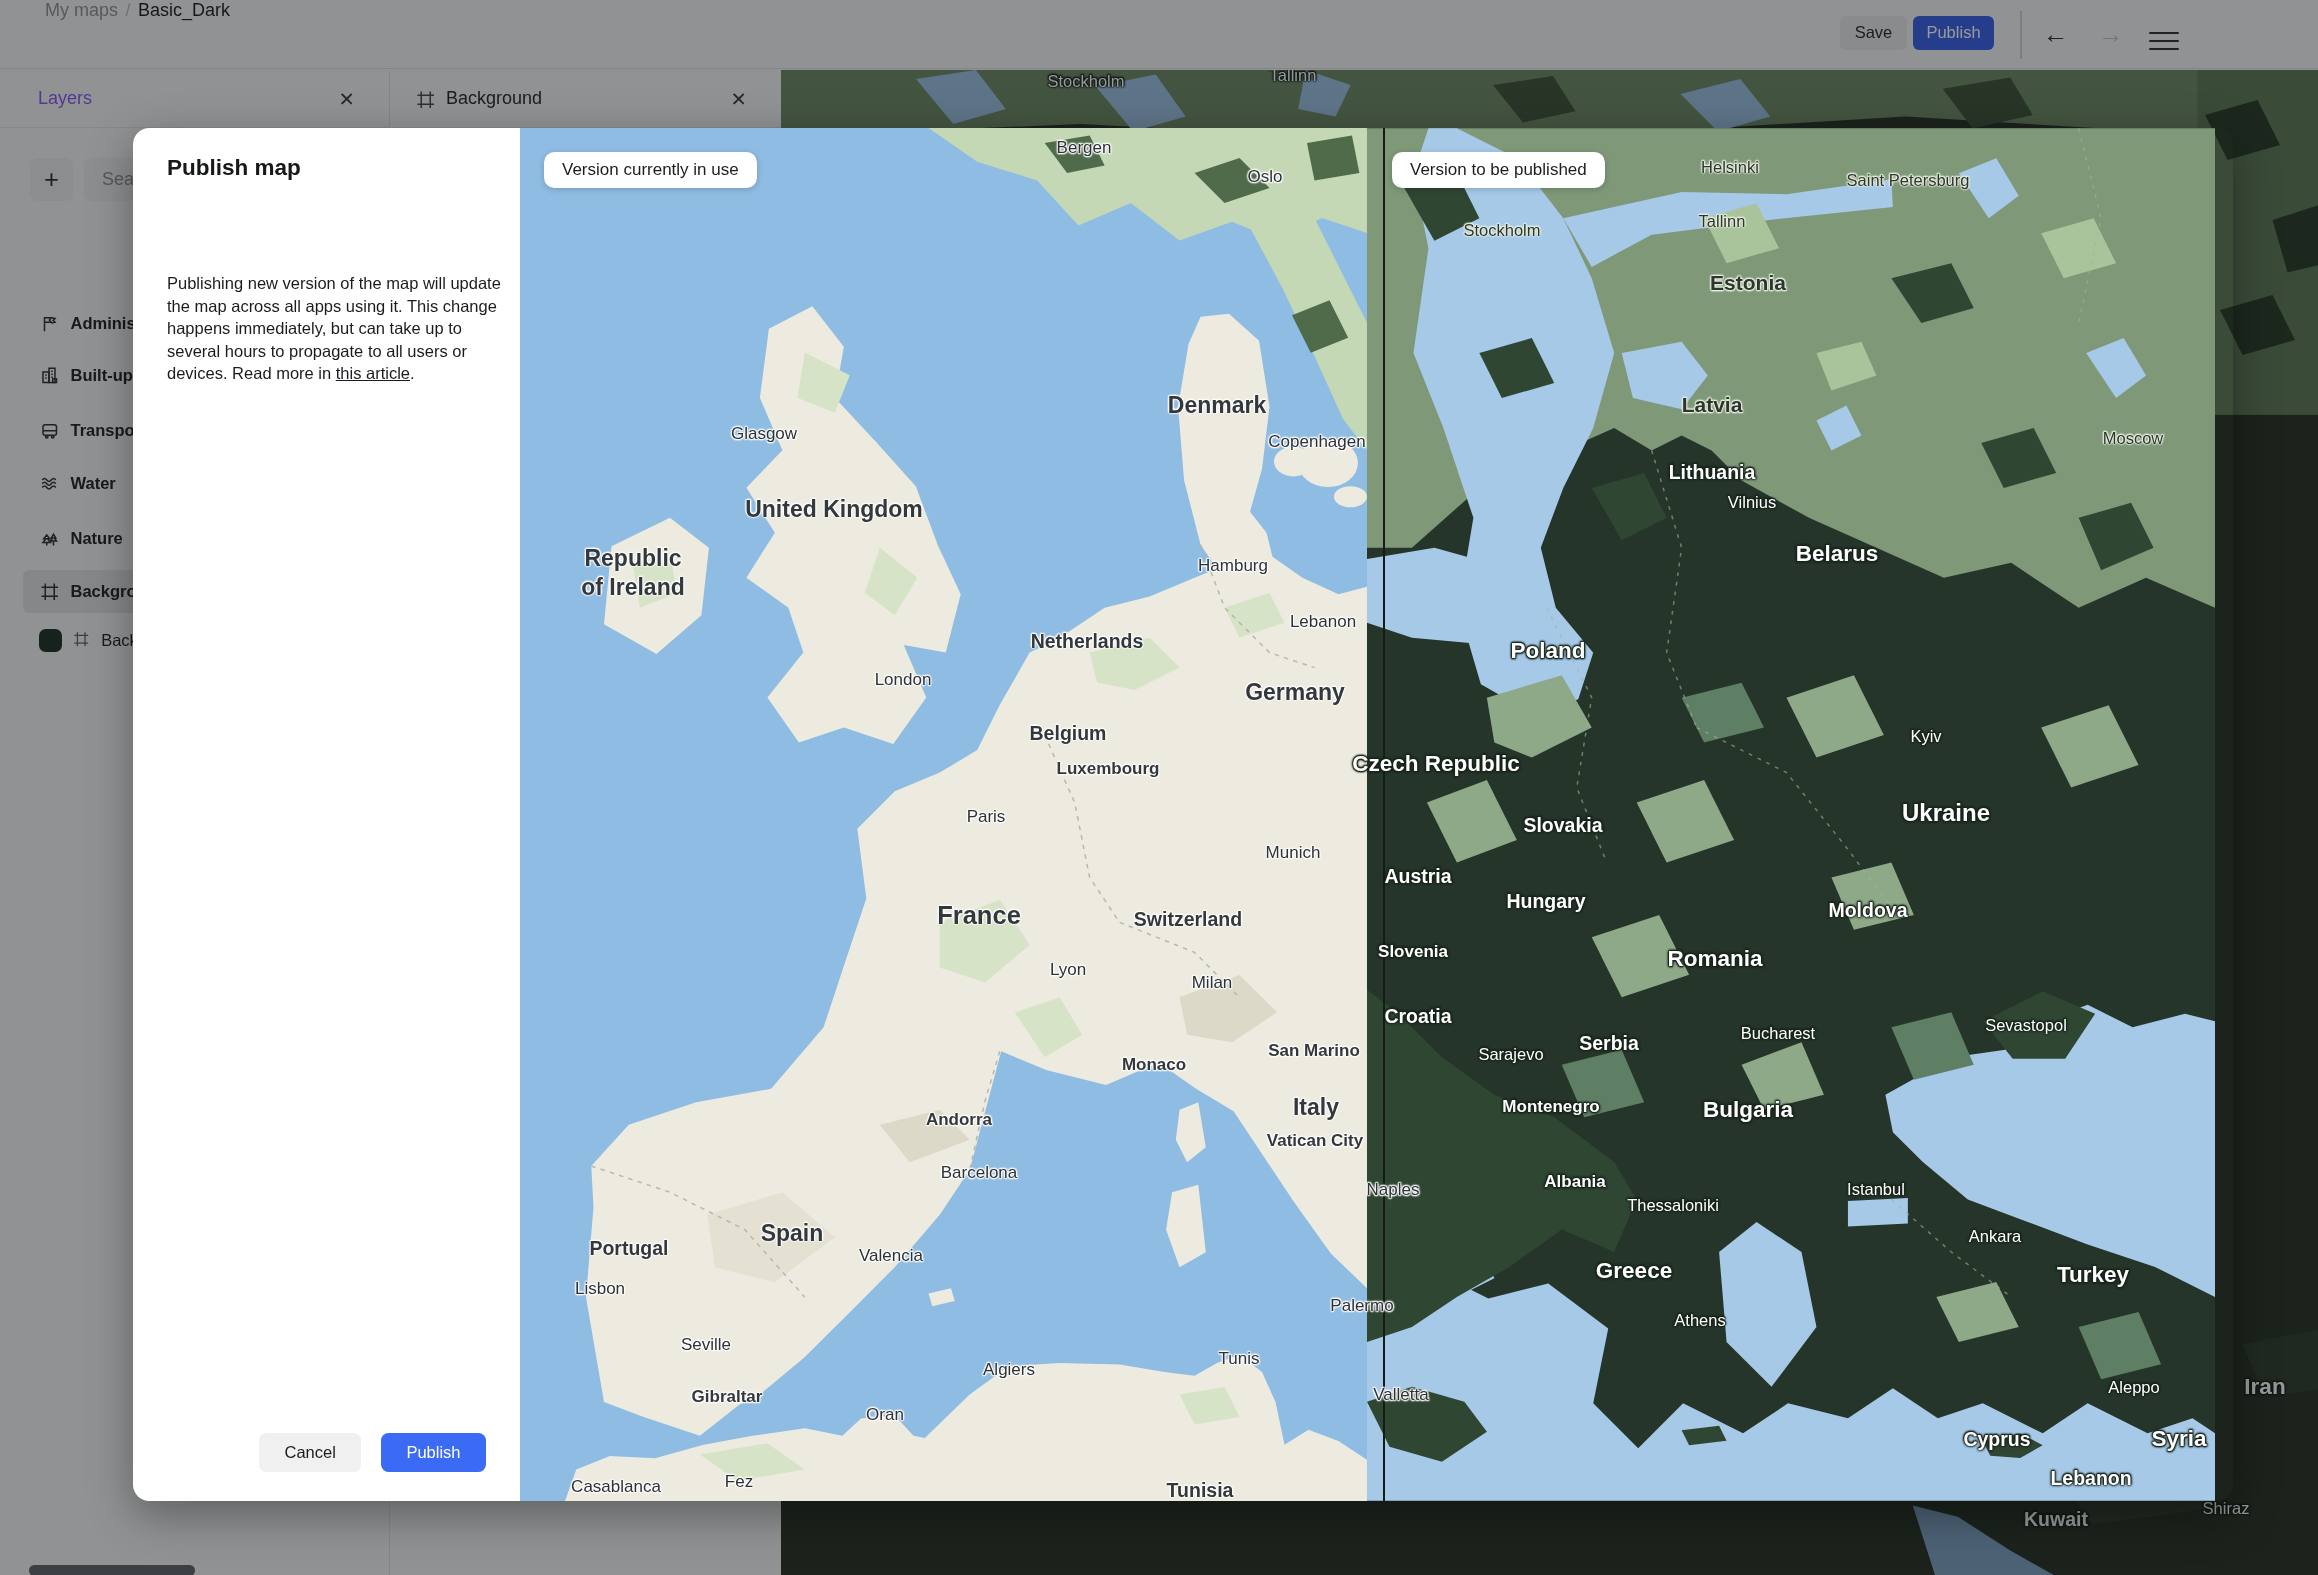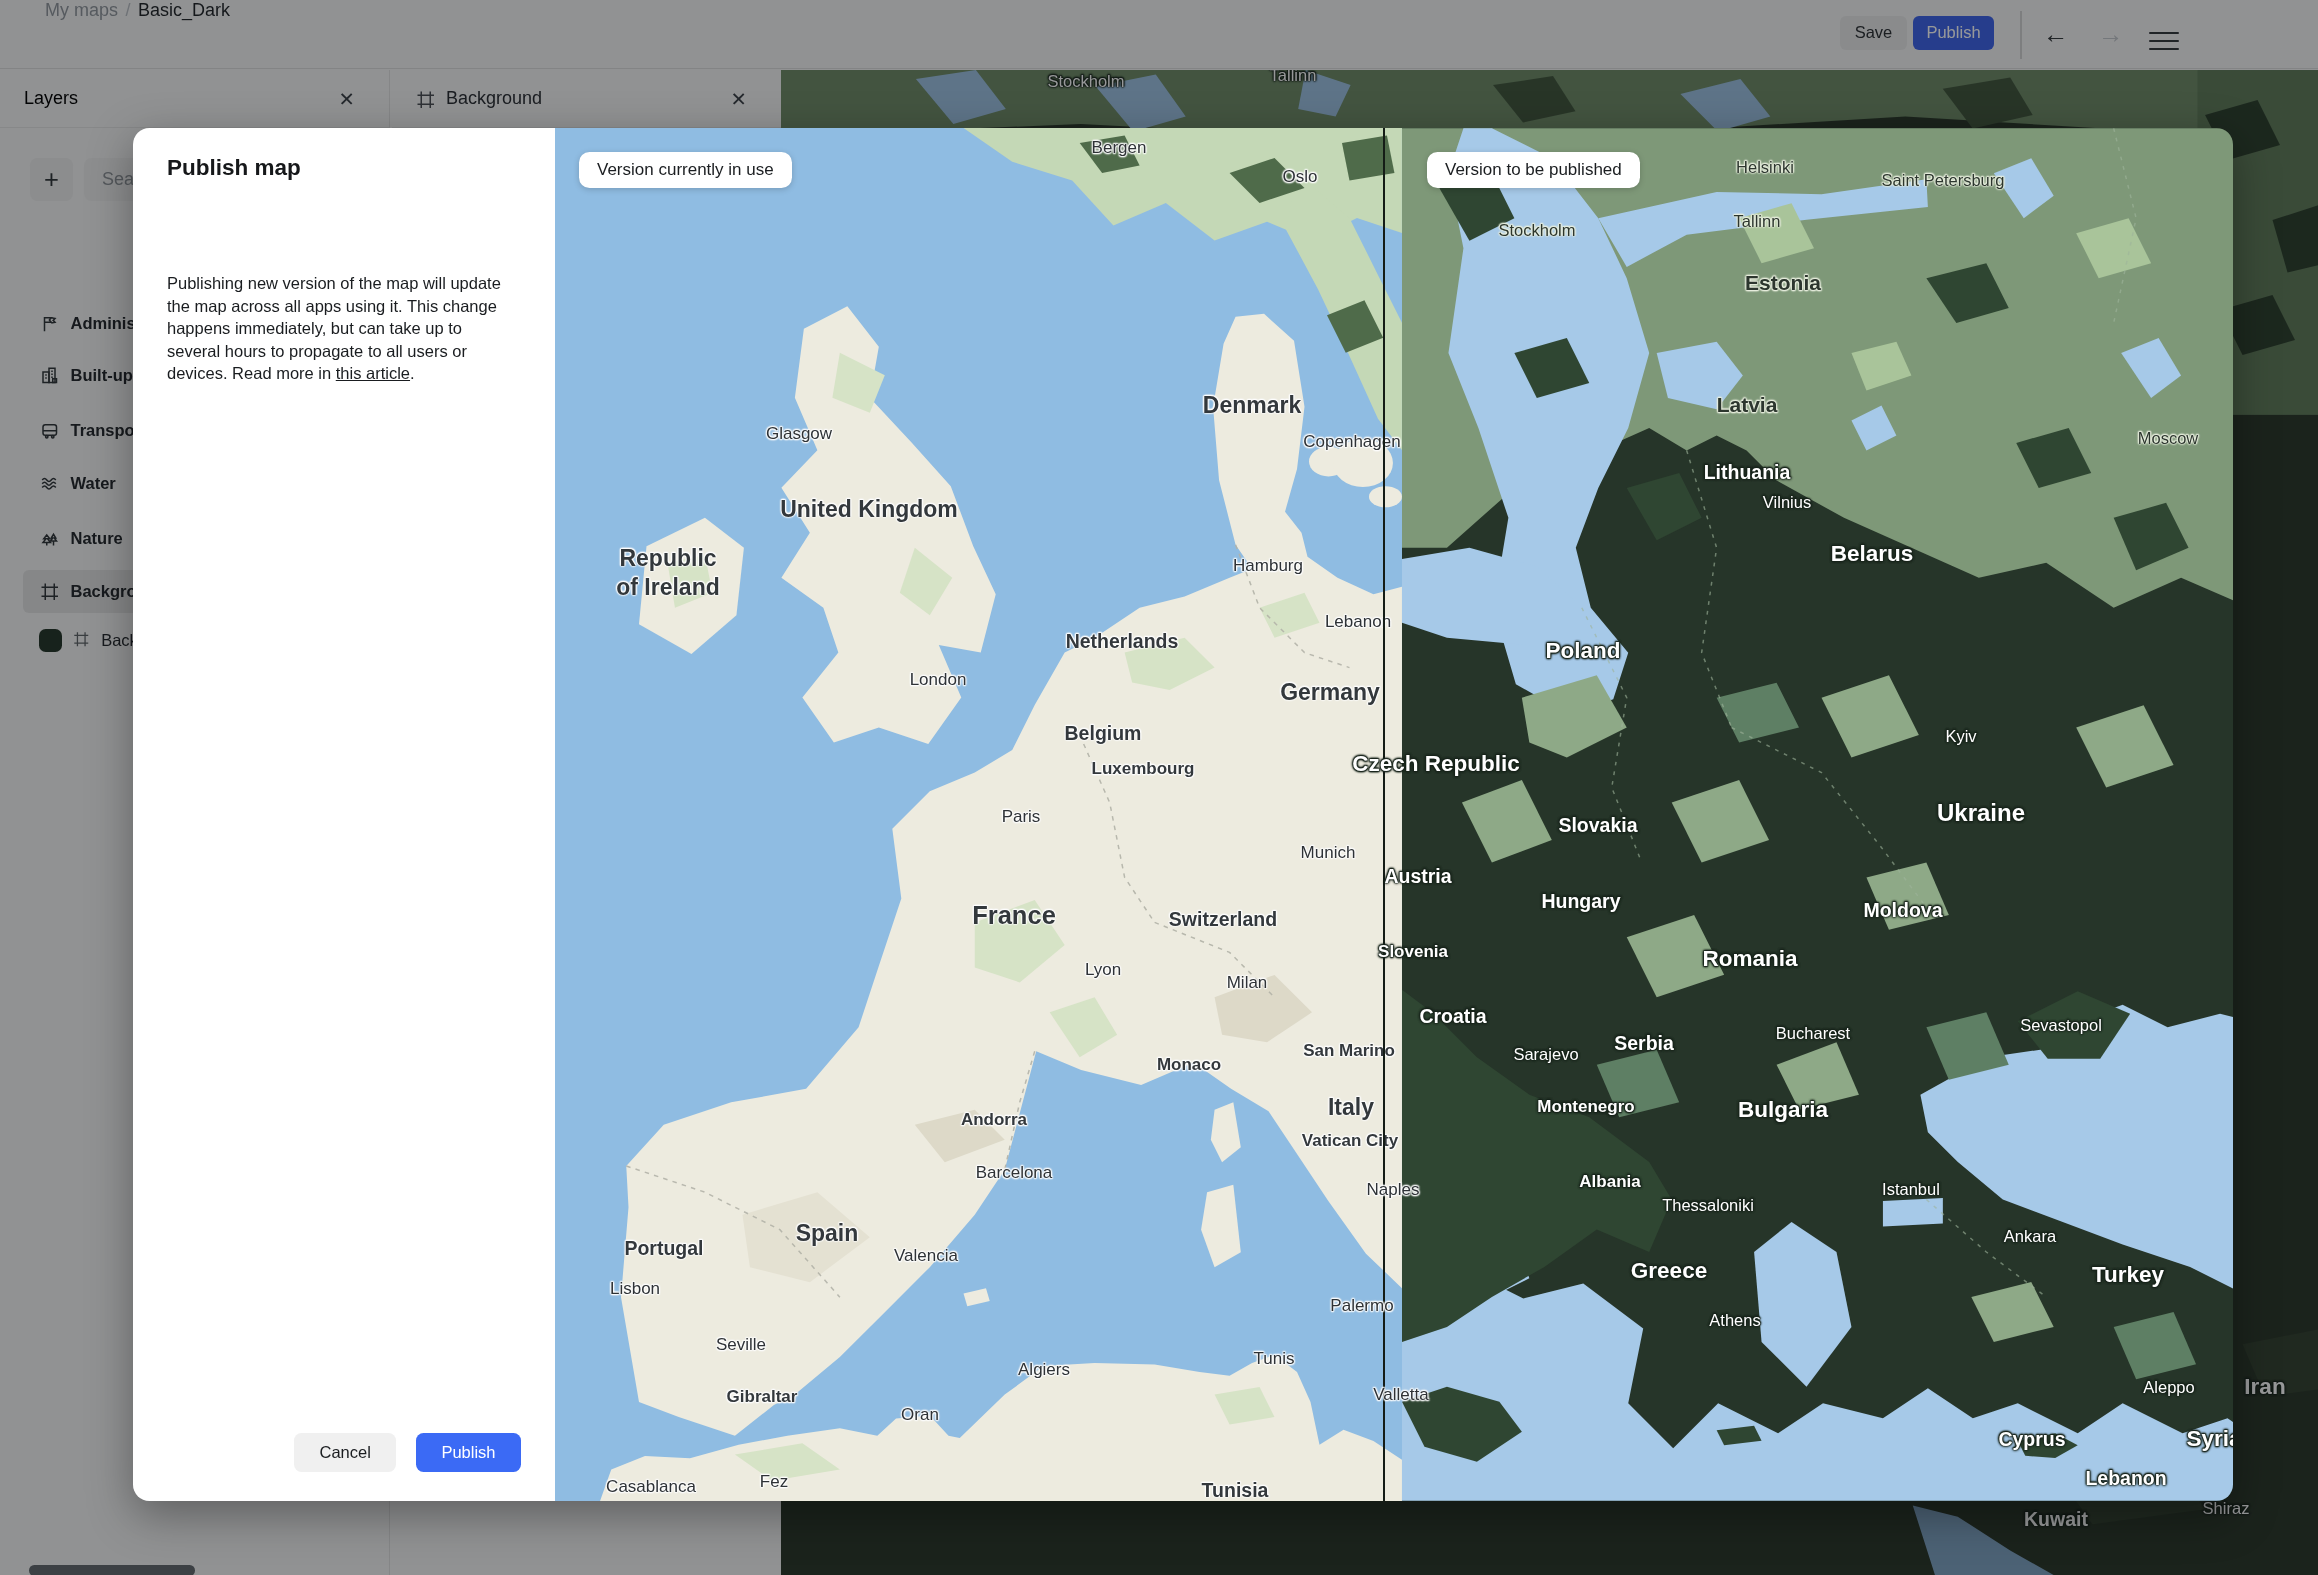--- a/index.html
+++ b/index.html
@@ -25,21 +25,21 @@
   .tb-back { left:2043px; }
   .tb-fwd  { left:2098px; color:#c3c7cb; }
   .burger  { left:2149px; top:25.5px; position:absolute; width:30px; cursor:pointer; }
   .burger div { height:2.2px; background:#33373b; margin:6px 0; border-radius:1.5px; }
 
   
   .panel { position:absolute; top:70px; bottom:0; background:#f4f4f4; z-index:1; }
   .panel-layers { left:0; width:390px; border-right:1.5px solid #e1e1e1; }
   .panel-bg     { left:392px; width:389px; }
   .panel-head { position:relative; height:58px; border-bottom:1.5px solid #e4e4e4; }
-  .panel-title { position:absolute; left:24px; top:18px; font-size:18px; color:#000000; }
+  .panel-title { position:absolute; left:38px; top:18px; font-size:18px; color:#8b5cf6; }
   .panel-title2 { left:54px; color:#2a2d33; font-weight:500; }
   .panel-x { position:absolute; top:16.5px; width:25.5px; height:25.5px; font-size:19.5px; color:#3a3f46;
     display:flex; align-items:center; justify-content:center; cursor:pointer; }
   .x-layers { left:334px; } .x-bg { left:334px; }
   .head-frame { position:absolute; left:24px; top:19.5px; }
 
   .plus-btn { position:absolute; left:30px; top:88px; width:43px; height:43px; border-radius:7.5px;
     background:#ececec; border:none; cursor:pointer; font-size:25.5px; color:#2f3438;
     display:flex; align-items:center; justify-content:center; }
   .search { position:absolute; left:84px; top:88px; width:294px; height:43px; border-radius:7.5px;
@@ -62,21 +62,21 @@
   
   .bgmap { position:absolute; left:781px; top:70px; width:1538px; height:1506px; z-index:1; overflow:hidden; }
   .bgmap svg { position:absolute; left:0; top:0; }
 
   
   .dim { position:absolute; inset:0; background:rgba(8,9,11,0.42); z-index:10; }
 
   
   .modal { position:absolute; left:133px; top:128px; width:2100px; height:1373px; z-index:20;
     border-radius:16.5px; overflow:hidden; display:flex; box-shadow:0 13.5px 45px rgba(0,0,0,.35); }
-  .dialog { position:relative; width:422px; background:#ffffff; flex:none; }
+  .dialog { position:relative; width:387px; background:#ffffff; flex:none; }
   .dlg-title { position:absolute; left:34px; top:27px; font-size:22.5px; font-weight:600; color:#16181a; }
   .dlg-p { position:absolute; left:34px; width:345px; font-size:16.5px; line-height:22.5px; color:#1a1d20; }
   .dlg-p1 { top:78px; } .dlg-p2 { top:144px; }
   .dlg-link { color:#1a1d20; text-decoration:underline; cursor:pointer; }
   .dlg-footer { position:absolute; right:34px; bottom:29px; display:flex; gap:19.5px; }
   .btn { height:39px; border:none; border-radius:7.5px; font-size:16.5px; font-family:inherit; cursor:pointer; padding:0 25.5px;text-align:right; }
   .btn-cancel { background:#f0f0f0; color:#1a1d20; }
   .btn-publish { background:#3b6af5; color:#ffffff; }
 
   .mapL { position:relative; width:847px; height:1373px; flex:none; overflow:hidden; background:#8fbce2; }

